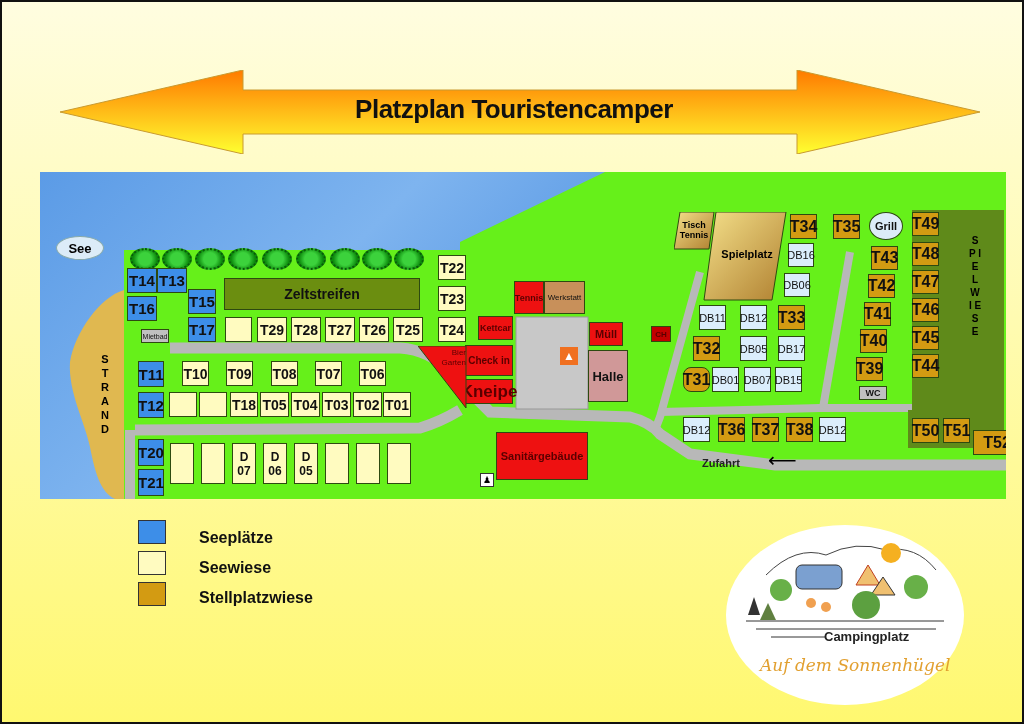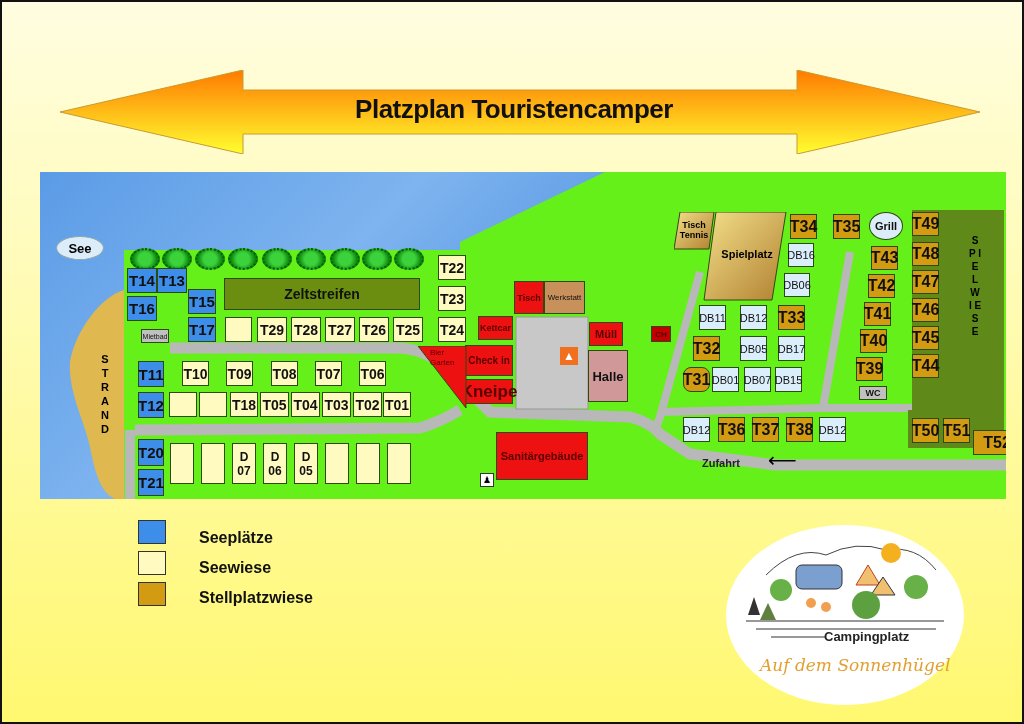--- a/index.html
+++ b/index.html
@@ -112,29 +112,29 @@
 
     <div class="pitch cream" style="left:130px;top:271px;width:24px;height:41px;"></div>
     <div class="pitch cream" style="left:161px;top:271px;width:24px;height:41px;"></div>
     <div class="pitch cream" style="left:192px;top:271px;width:24px;height:41px;font-size:12px;">D 07</div>
     <div class="pitch cream" style="left:223px;top:271px;width:24px;height:41px;font-size:12px;">D 06</div>
     <div class="pitch cream" style="left:254px;top:271px;width:24px;height:41px;font-size:12px;">D 05</div>
     <div class="pitch cream" style="left:285px;top:271px;width:24px;height:41px;"></div>
     <div class="pitch cream" style="left:316px;top:271px;width:24px;height:41px;"></div>
     <div class="pitch cream" style="left:347px;top:271px;width:24px;height:41px;"></div>
 
-    <div class="pitch red" style="left:474px;top:109px;width:30px;height:33px;font-size:9px;">Tisch</div>
+    <div class="pitch red" style="left:474px;top:109px;width:30px;height:33px;font-size:9px;">Tennis</div>
     <div class="pitch" style="left:504px;top:109px;width:41px;height:33px;background:#c8905a;font-size:8px;font-weight:normal;">Werkstatt</div>
     <div class="pitch red" style="left:438px;top:144px;width:35px;height:24px;font-size:9px;">Kettcar</div>
     <div class="pitch red" style="left:425px;top:173px;width:48px;height:31px;font-size:10px;">Check in</div>
     <div class="pitch red" style="left:425px;top:207px;width:48px;height:25px;font-size:17px;">Kneipe</div>
     <svg class="abs" style="left:378px;top:174px;" width="50" height="62">
       <polygon points="0,0 48,0 48,62" fill="#ee1111" stroke="#2d4a10"></polygon>
     </svg>
-    <div class="abs" style="left:390px;top:176px;width:36px;font-size:8px;color:#5a0000;text-align:left;line-height:10px;">Bier Garten</div>
+    <div class="abs" style="left:390px;top:176px;width:36px;font-size:8px;color:#5a0000;text-align:right;line-height:10px;">Bier Garten</div>
     <div class="pitch red" style="left:549px;top:150px;width:34px;height:24px;font-size:11px;">Müll</div>
     <div class="pitch red" style="left:611px;top:154px;width:20px;height:16px;font-size:8px;background:#c40000;">CH</div>
     <div class="pitch" style="left:548px;top:178px;width:40px;height:52px;background:#d09898;font-size:13px;">Halle</div>
     <div class="pitch red" style="left:456px;top:260px;width:92px;height:48px;font-size:11px;">Sanitärgebäude</div>
     <div class="abs" style="left:440px;top:301px;width:14px;height:14px;background:#fff;border:1px solid #333;font-size:9px;text-align:center;line-height:12px;">♟</div>
     <div class="abs" style="left:520px;top:175px;width:18px;height:18px;background:#f07020;color:#fff;font-size:12px;text-align:center;line-height:18px;">▲</div>
 
     <svg class="abs" style="left:634px;top:40px;" width="120" height="90">
       <defs>
           <linearGradient id="sg" x1="0" y1="0" x2="1" y2="1">

